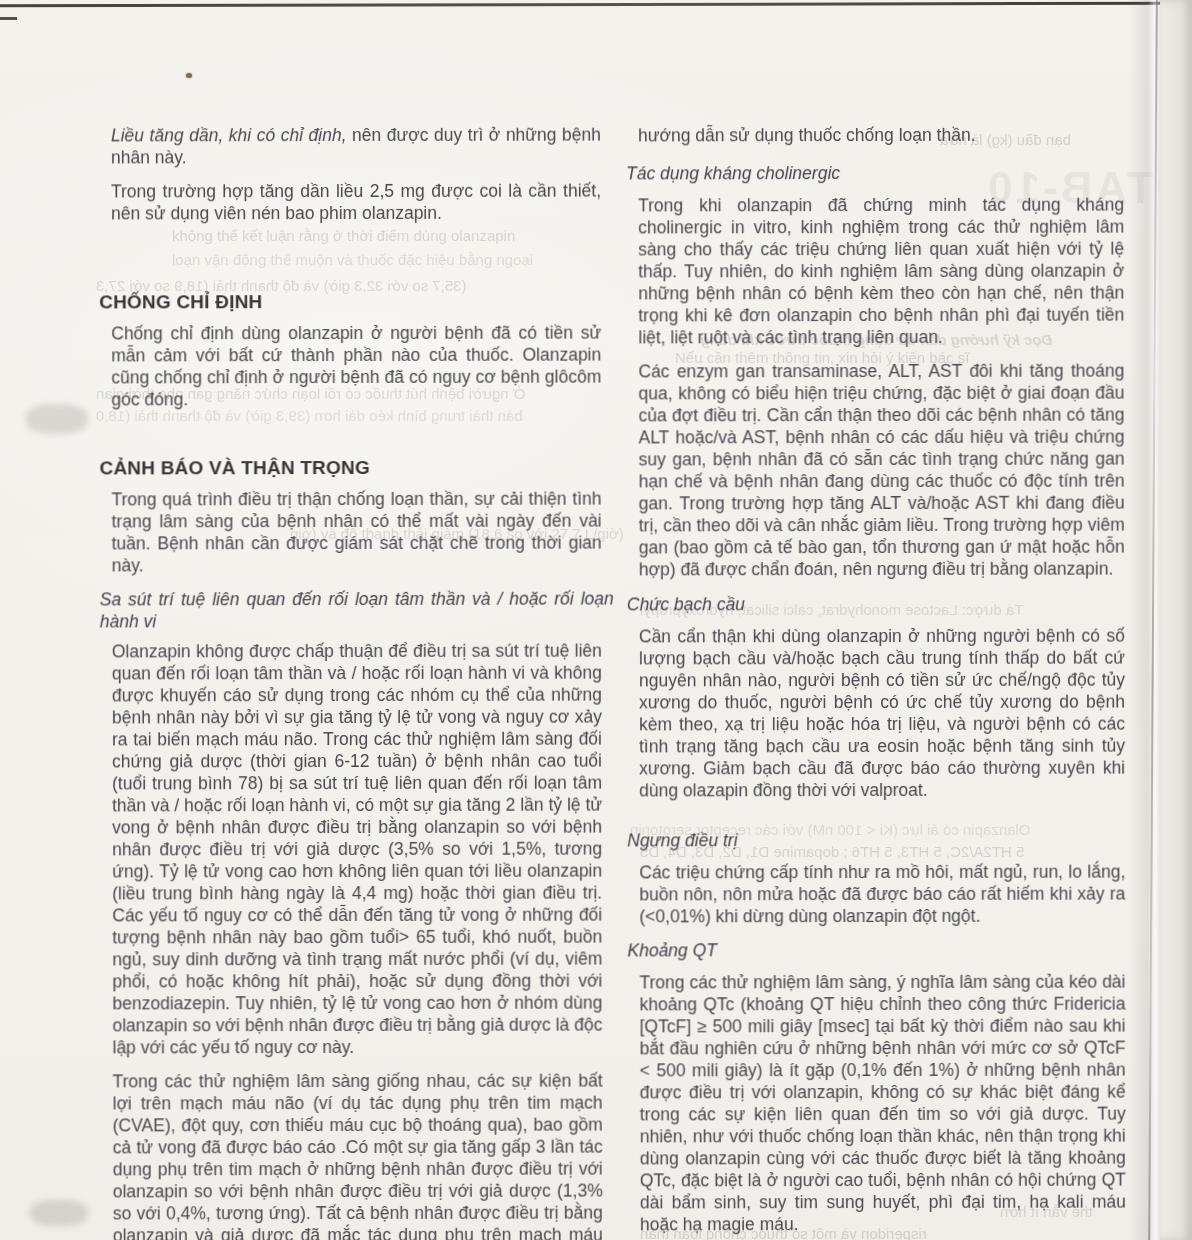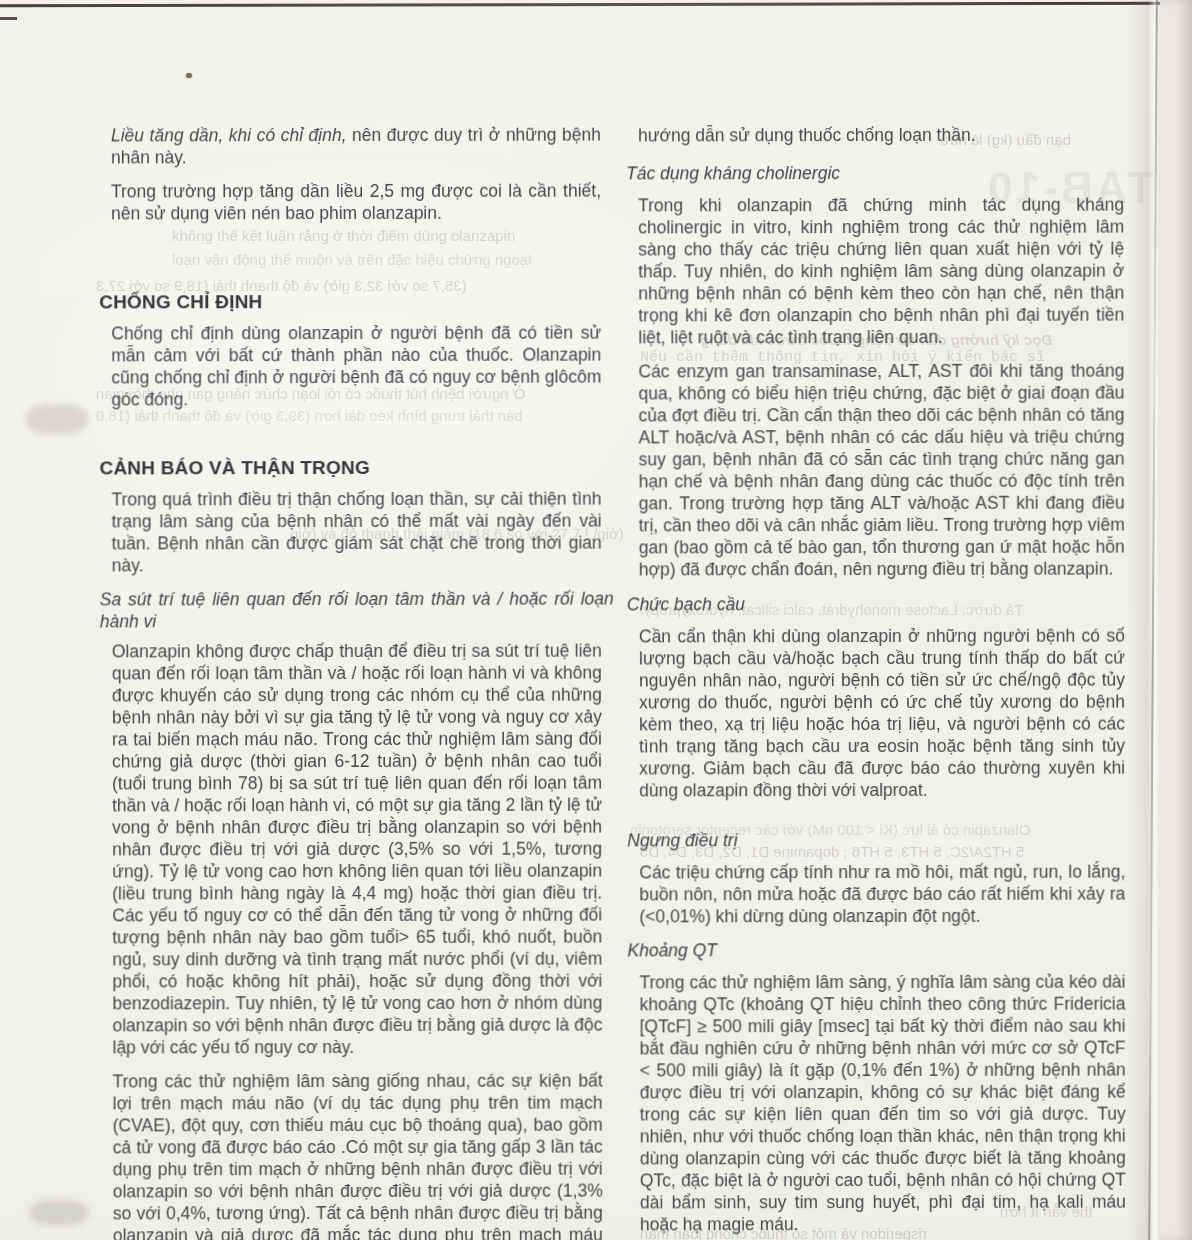--- a/index.html
+++ b/index.html
@@ -91,26 +91,26 @@
 
   <div class="scan-top-line"></div>
   <div class="scan-left-line"></div>
   <div class="speck"></div>
   <div class="smudge"></div>
   <div class="smudge2"></div>
 
   <div class="bl big m" style="left:985px;top:178px;">KUTAB-10</div>
   <div class="bl m" style="left:940px;top:130px;opacity:.28;">bạn đầu (kg) là nửa</div>
   <div class="bl" style="left:172px;top:226px;opacity:.26;">không thể kết luận rằng ở thời điểm dùng olanzapin</div>
-  <div class="bl" style="left:172px;top:250px;opacity:.22;">loạn vận động thể muộn và trên đặc hiệu chứng ngoại</div>
+  <div class="bl" style="left:172px;top:250px;opacity:.22;">loạn vận động thể muộn và thuốc đặc hiệu bằng ngoại</div>
   <div class="bl m" style="left:96px;top:276px;opacity:.25;">(35,7 so với 32,3 giờ) và độ thanh thải (18,9 so với 27,3</div>
   <div class="bl m" style="left:96px;top:384px;opacity:.24;">Ở người bệnh hút thuốc có rối loạn chức năng gan nhẹ thời gian</div>
   <div class="bl m" style="left:96px;top:406px;opacity:.20;">bán thải trung bình kéo dài hơn (39,3 giờ) và độ thanh thải (18,0</div>
   <div class="bl" style="left:290px;top:524px;opacity:.24;">giờ) và độ thanh thải giảm (18,6 so với 27,7 L/giờ)</div>
-  <div class="bl" style="left:640px;top:348px;opacity:.26;font-family:Liberation Mono, monospace;">Nếu cần thêm thông tin, xin hỏi ý kiến bác sĩ</div>
+  <div class="bl" style="left:675px;top:348px;opacity:.26;">Nếu cần thêm thông tin, xin hỏi ý kiến bác sĩ</div>
   <div class="bl m b i" style="left:700px;top:330px;opacity:.22;">Đọc kỹ hướng dẫn sử dụng thuốc trước khi dùng</div>
   <div class="bl m" style="left:640px;top:600px;opacity:.22;">Tá dược: Lactose monohydrat, calci silicat, hydroxypropyl</div>
   <div class="bl m" style="left:640px;top:842px;opacity:.26;">5 HT2A/2C, 5 HT3, 5 HT6 ; dopamine D1, D2, D3, D4, D5</div>
   <div class="bl m" style="left:630px;top:820px;opacity:.20;">Olanzapin có ái lực (Ki &lt; 100 nM) với các receptor serotonin</div>
   <div class="bl m" style="left:640px;top:1224px;opacity:.28;">risperidon và một số thuốc chống loạn thần</div>
   <div class="bl m" style="left:1000px;top:1202px;opacity:.24;">thế vẫn ít hơn</div>
 
   <section class="col left">
     <p style="margin-bottom:10px;">
       <span class="ital">Liều tăng dần, khi có chỉ định,</span><span> nên được duy trì ở những bệnh nhân này.</span>

